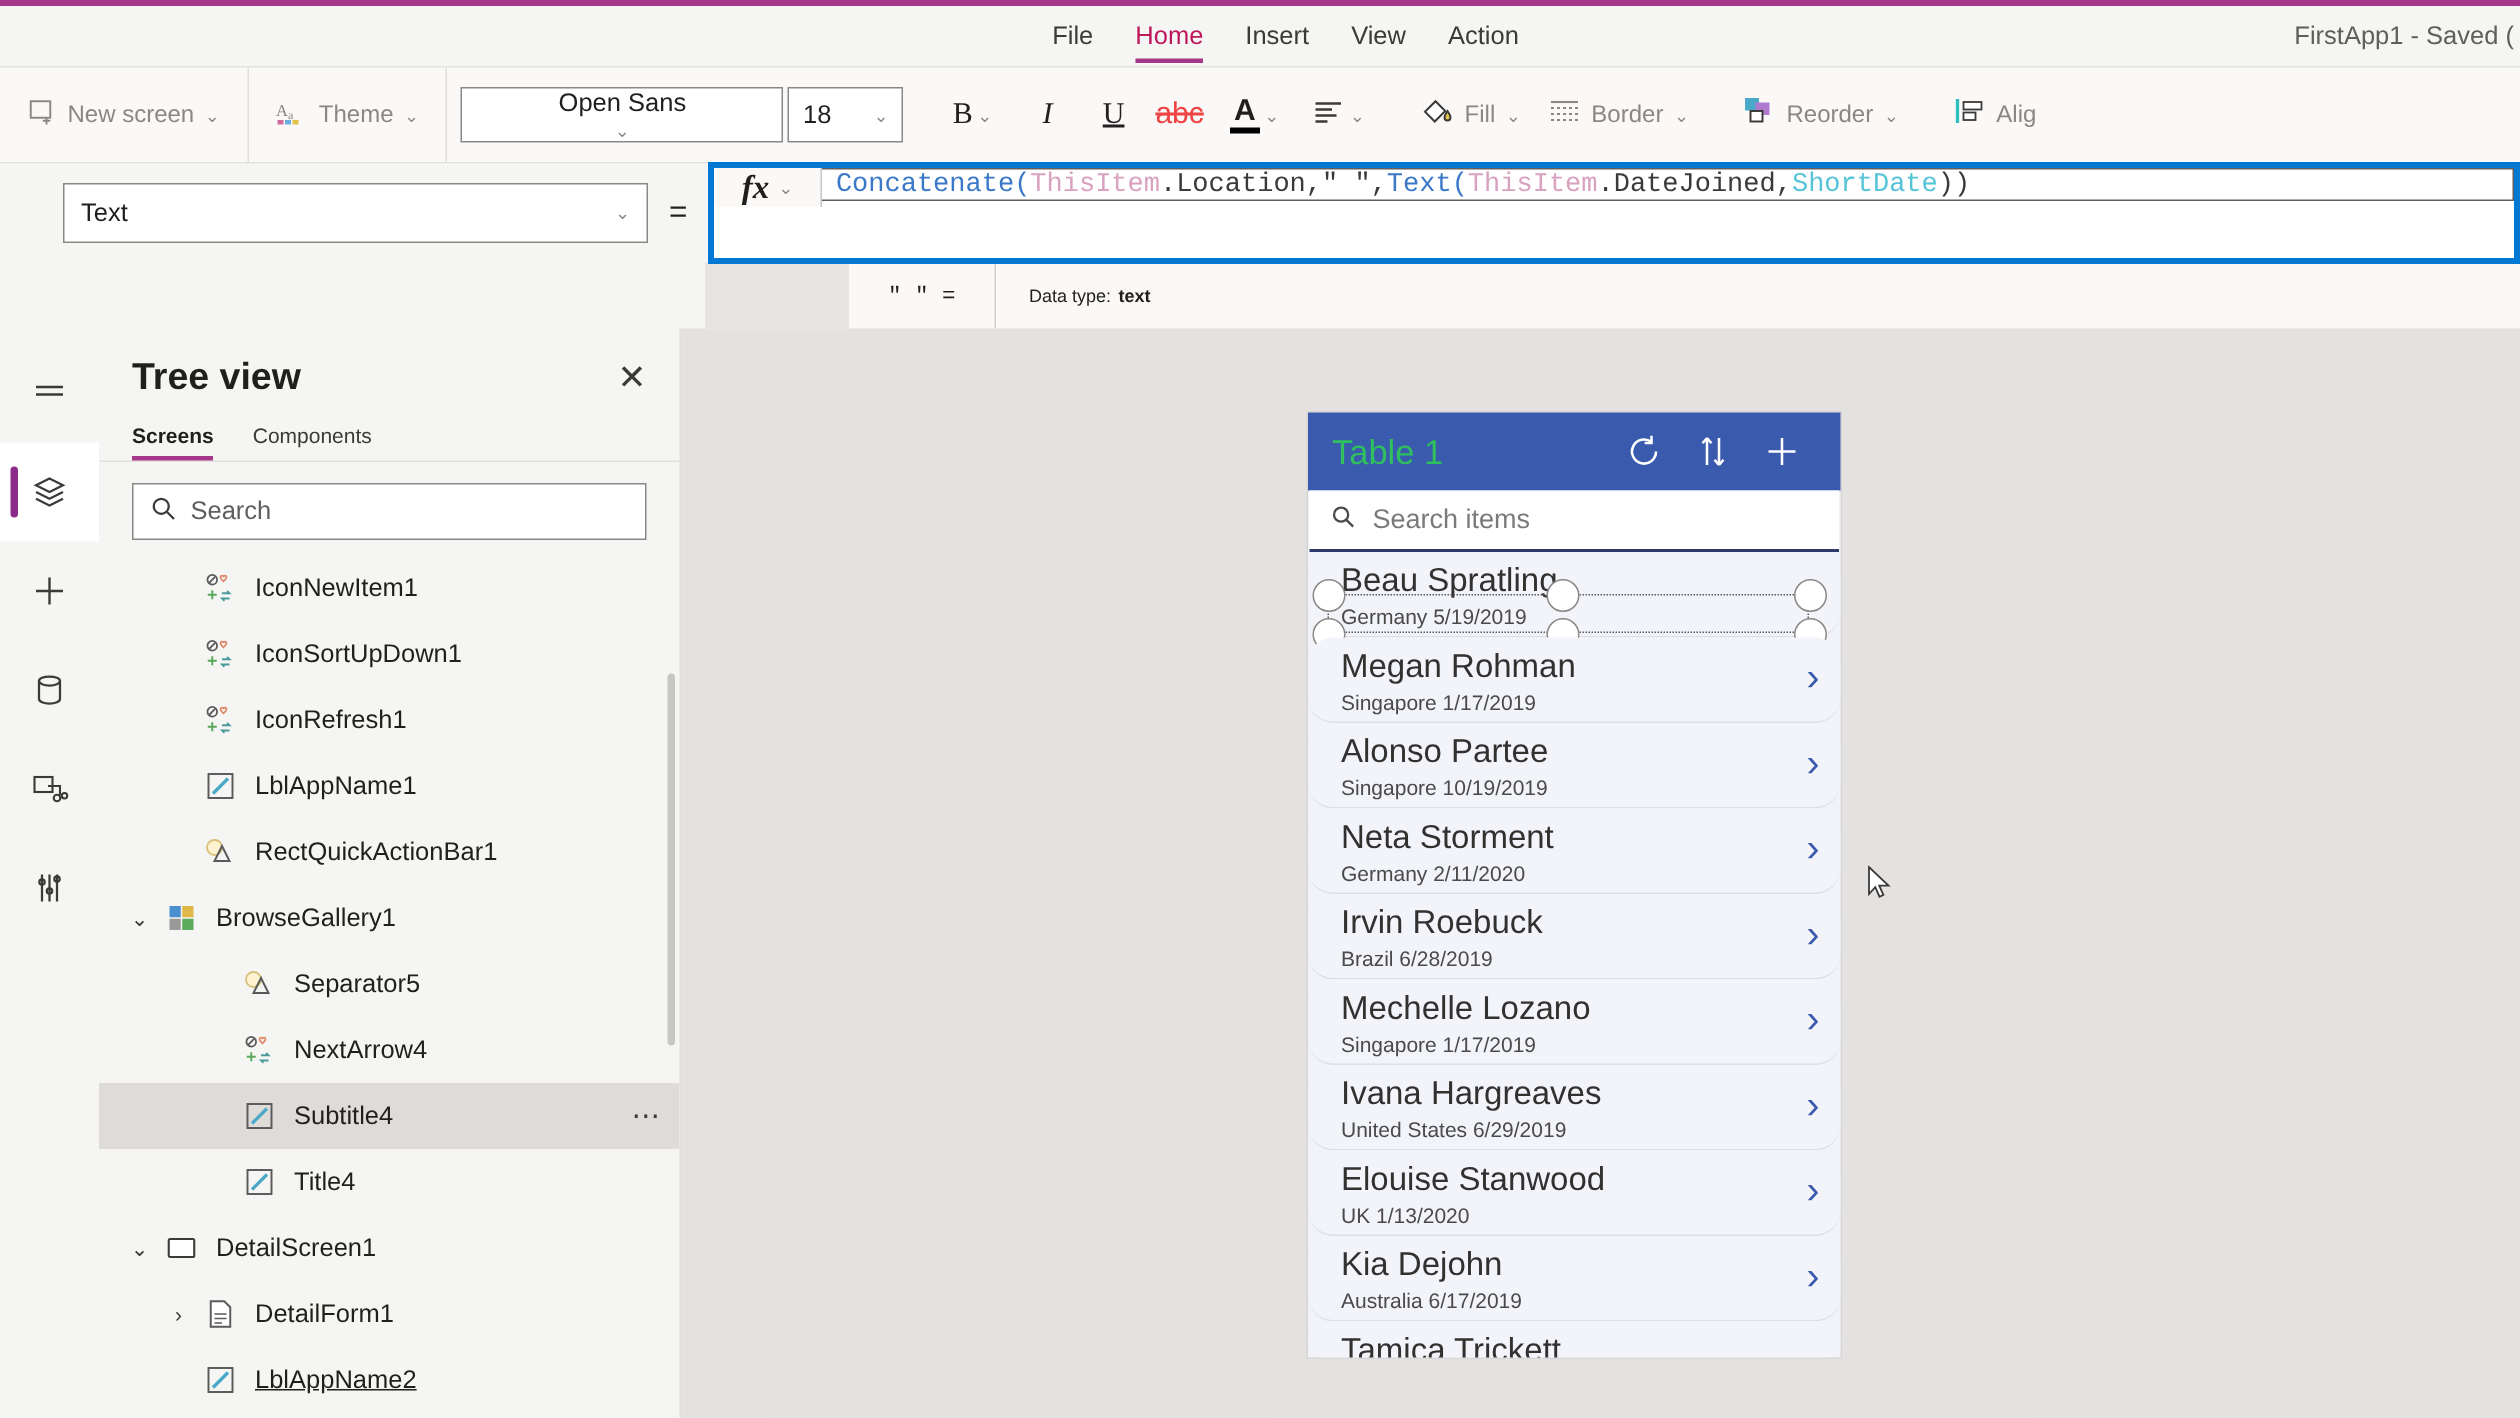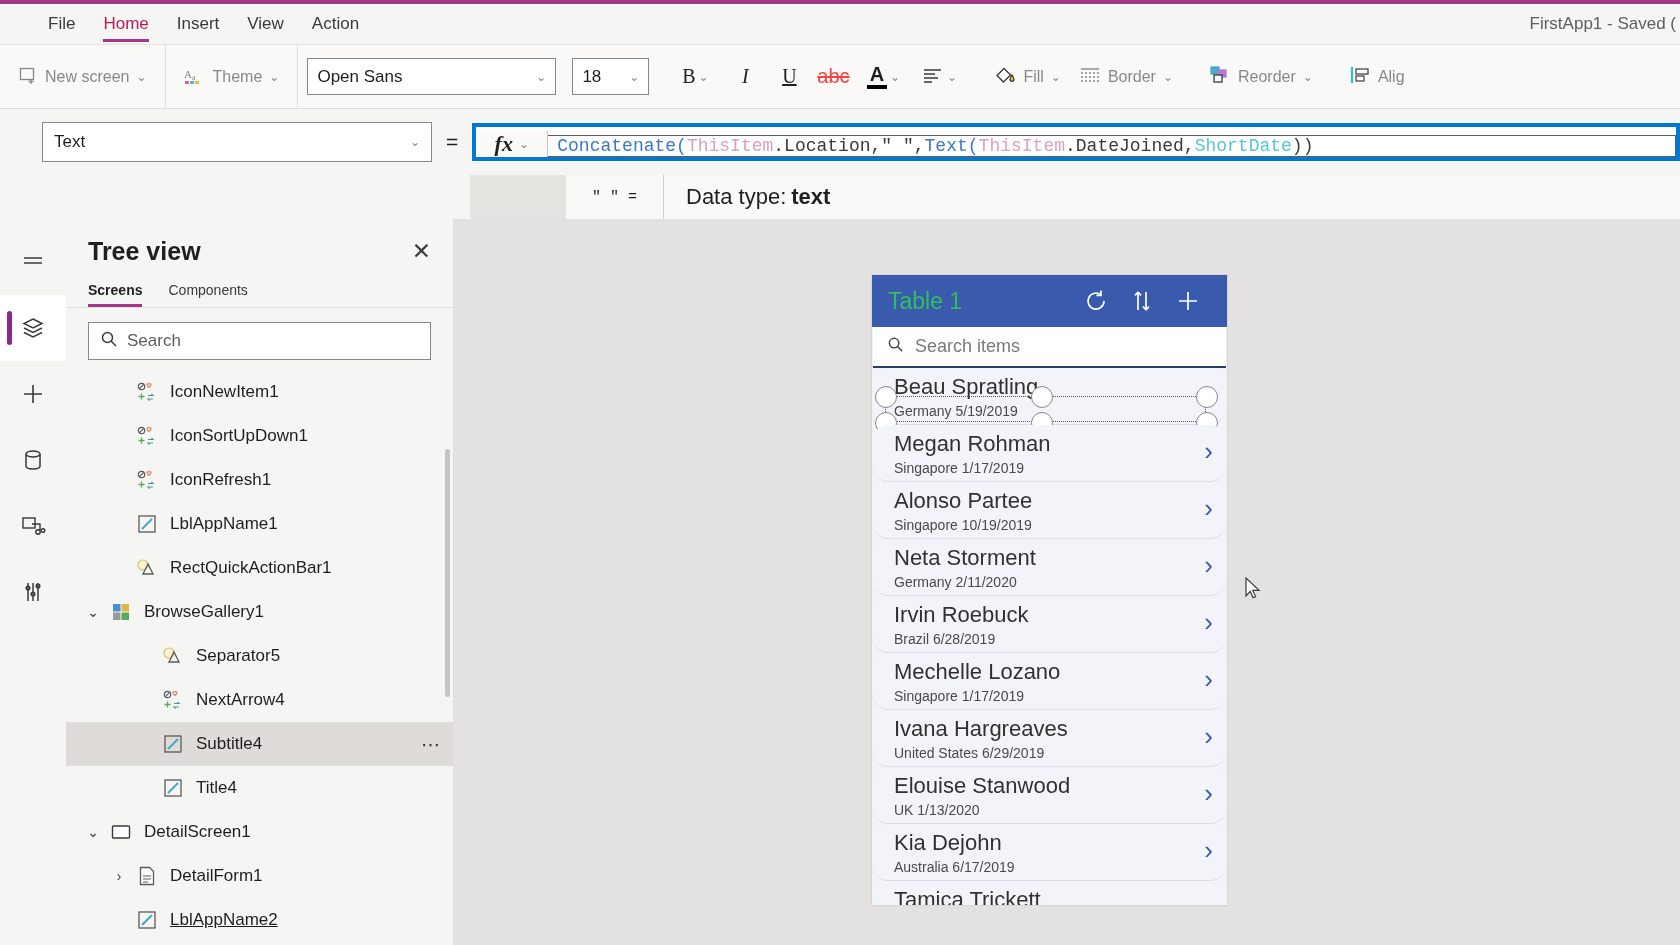--- a/index.html
+++ b/index.html
@@ -4,82 +4,82 @@
 <style>
   * { box-sizing: border-box; margin:0; padding:0; }
   html,body { width:1680px; height:945px; overflow:hidden;
     font-family:"Liberation Sans", sans-serif; background:#f5f5f3; }
 
   
   .accent-line { height:4px; background:#a4378a; width:100%; }
 
   
   .menubar { height:40px; background:#f5f5f3; display:flex; align-items:center;
-     padding-left:34px; position:relative; }
+     padding-left:34px; position:relative;justify-content:center; }
   .menu-item { font-size:17px; color:#3b3a39; padding:0 14px; line-height:40px;
      cursor:pointer; position:relative; }
   .menu-item.active { font-weight:normal; color:#be185d; }
   .menu-item.active::after { content:""; position:absolute; left:14px; right:14px;
      bottom:2px; height:3px; background:#a4378a; }
   .app-title { position:absolute; right:0px; font-size:17px; color:#605e5c;
      white-space:nowrap; padding-right:4px; }
 
   
   .ribbon { height:65px; background:#faf9f8; border-top:1px solid #e6e4e1;
      border-bottom:1px solid #e1dfdd; display:flex; align-items:center; }
   .rgroup { display:flex; align-items:center; height:100%; padding:0 9px;
      border-right:1px solid #e1dfdd; }
   .rgroup.nb { border-right:none; }
   .rbtn { display:flex; align-items:center; gap:7px; padding:6px 9px;
      font-size:16px; color:#8a8886; cursor:pointer; white-space:nowrap; border-radius:2px;}
   .caret { font-size:12px; color:#8a8886; }
   .combo { background:#fff; border:1px solid #8a8886; height:37px; display:flex;
      align-items:center; justify-content:space-between; padding:0 9px;
      font-size:17px; color:#201f1e; cursor:pointer; }
-  .combo.font { width:249px; margin-right:16px; }
+  .combo.font { width:215px; margin-right:3px;flex-direction:column; }
   .combo.size { width:77px; }
   .fmt { width:44px; height:40px; display:flex; align-items:center;
      justify-content:center; font-size:20px; color:#201f1e; cursor:pointer; }
   .fmt.withc { width:56px; gap:3px; }
   .strike { text-decoration:line-through; font-size:20px; color:#ef4444;}
 
   .fontcolor { display:flex; flex-direction:column; align-items:center; line-height:1;}
   .fontcolor .a { font-size:20px; font-weight:bold; }
   .fontcolor .bar { width:20px; height:4px; background:#000; margin-top:1px; }
 
   
   .formula-row { height:66px; background:#f5f5f3; display:flex; align-items:center;
      padding-left:42px; position:relative; }
   .prop-combo { width:390px; height:40px; background:#fff; border:1px solid #8a8886;
      display:flex; align-items:center; justify-content:space-between;
      padding:0 11px; font-size:17px; color:#201f1e; cursor:pointer; }
   .eq { font-size:21px; color:#201f1e; margin:0 14px; }
-  .fbox { flex:1; height:38px; border:4px solid #0078d4; display:flex;
-     align-items:flex-end; background:#fff; margin-right:0px; }
+  .fbox { flex:1; height:68px; border:4px solid #0078d4; display:flex;
+     align-items:flex-start; background:#fff; margin-right:0px; }
   .fx { width:72px; background:#faf9f8; display:flex; align-items:center;
      justify-content:center; gap:6px; border-right:1px solid #c8c6c4; cursor:pointer; }
   .fx .sym { font-family:"Liberation Serif", serif; font-style:italic;
      font-size:22px; font-weight:bold; color:#201f1e; }
   .finput { flex:1; border:1px solid #605e5c; border-left:none; display:flex;
      align-items:center; padding-left:9px; font-family:"Liberation Mono", monospace;
      font-size:18px; white-space:nowrap; overflow:hidden; }
   .tk-fn   { color:#3b78c8; }
   .tk-this { color:#d9a2c0; }
   .tk-plain{ color:#3b3a39; }
   .tk-enum { color:#56c4d8; }
 
   
   .intel { height:44px; display:flex; align-items:stretch; background:#f3f2f1;}
   .intel-l { width:470px; background:#f5f5f3; }
   .intel-gap { width:96px; background:#e6e4e1; }
   .intel-sig { width:98px; background:#faf9f8; display:flex; align-items:center;
      justify-content:center; font-family:"Liberation Mono", monospace;
      font-size:15px; color:#201f1e; border-right:1px solid #d2d0ce; }
   .intel-type { flex:1; background:#faf9f8; display:flex; align-items:center;
-     padding-left:22px; font-size:22px; color:#201f1e; }
+     padding-left:22px; font-size:12px; color:#201f1e; }
   .intel-type b { margin-left:5px; }
 
   
   .body { display:flex; height:741px; }
 
   
   .rail { width:66px; background:#f5f5f3; display:flex; flex-direction:column;
      align-items:center; padding-top:10px; flex:none; }
   .rail-btn { width:66px; height:66px; display:flex; align-items:center;
      justify-content:center; position:relative; cursor:pointer; }

